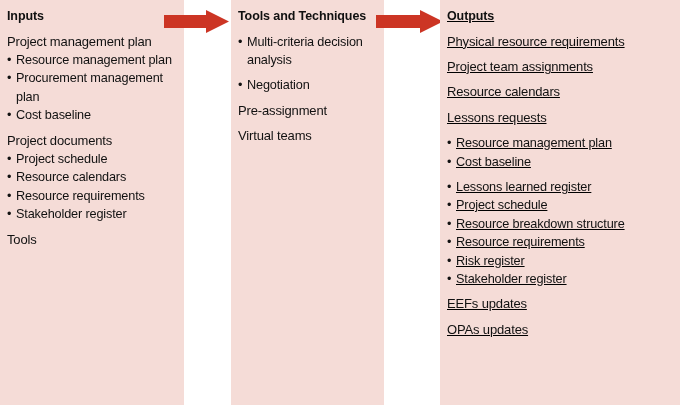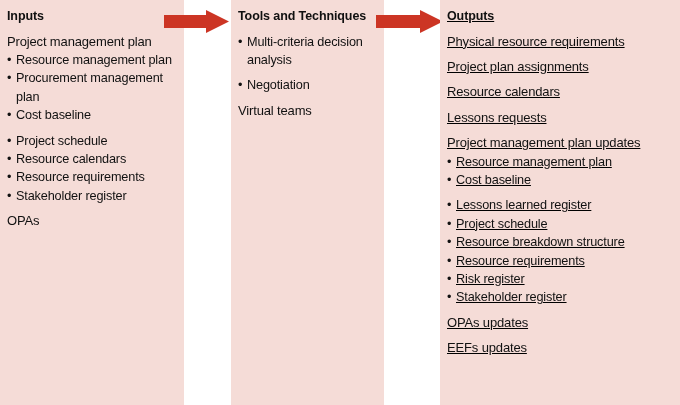--- a/index.html
+++ b/index.html
@@ -101,29 +101,30 @@
     <div>
         <div class="group">
           <p class="group-title">Project management plan</p>
           <ul class="bullets">
             <li><span class="bullet-dot">•</span>Resource management plan</li>
             <li><span class="bullet-dot">•</span>Procurement management plan</li>
             <li><span class="bullet-dot">•</span>Cost baseline</li>
           </ul>
         </div>
         <div class="group">
+          <p class="group-title">Project documents</p>
           <ul class="bullets">
             <li><span class="bullet-dot">•</span>Project schedule</li>
             <li><span class="bullet-dot">•</span>Resource calendars</li>
             <li><span class="bullet-dot">•</span>Resource requirements</li>
             <li><span class="bullet-dot">•</span>Stakeholder register</li>
           </ul>
         </div>
         <div class="group">
-          <p class="group-title">OPAs</p>
+          <p class="group-title">Tools</p>
         </div>
       </div>
   </section>
 
   <div class="arrow arrow-1">
     <svg viewBox="0 0 65 23" width="65" height="23" aria-hidden="true">
       <polygon points="0,5 42,5 42,0 65,11.5 42,23 42,18 0,18" fill="#cc3524"></polygon>
     </svg>
   </div>
 
@@ -134,65 +135,67 @@
           <ul class="bullets">
             <li><span class="bullet-dot">•</span>Multi-criteria decision analysis</li>
           </ul>
         </div>
         <div class="group">
           <ul class="bullets">
             <li><span class="bullet-dot">•</span>Negotiation</li>
           </ul>
         </div>
         <div class="group">
+          <p class="group-title">Pre-assignment</p>
+        </div>
+        <div class="group">
           <p class="group-title">Virtual teams</p>
         </div>
       </div>
   </section>
 
   <div class="arrow arrow-2">
     <svg viewBox="0 0 67 23" width="67" height="23" aria-hidden="true">
       <polygon points="0,5 44,5 44,0 67,11.5 44,23 44,18 0,18" fill="#cc3524"></polygon>
     </svg>
   </div>
 
   <section class="panel panel-outputs">
     <h2 class="panel-heading">Outputs</h2>
     <div>
         <div class="group">
           <p class="group-title">Physical resource requirements</p>
         </div>
         <div class="group">
-          <p class="group-title">Project plan assignments</p>
+          <p class="group-title">Project team assignments</p>
         </div>
         <div class="group">
           <p class="group-title">Resource calendars</p>
         </div>
         <div class="group">
           <p class="group-title">Lessons requests</p>
         </div>
         <div class="group">
-          <p class="group-title">Project management plan updates</p>
           <ul class="bullets">
             <li><span class="bullet-dot">•</span>Resource management plan</li>
             <li><span class="bullet-dot">•</span>Cost baseline</li>
           </ul>
         </div>
         <div class="group">
           <ul class="bullets">
             <li><span class="bullet-dot">•</span>Lessons learned register</li>
             <li><span class="bullet-dot">•</span>Project schedule</li>
             <li><span class="bullet-dot">•</span>Resource breakdown structure</li>
             <li><span class="bullet-dot">•</span>Resource requirements</li>
             <li><span class="bullet-dot">•</span>Risk register</li>
             <li><span class="bullet-dot">•</span>Stakeholder register</li>
           </ul>
         </div>
         <div class="group">
+          <p class="group-title">EEFs updates</p>
+        </div>
+        <div class="group">
           <p class="group-title">OPAs updates</p>
-        </div>
-        <div class="group">
-          <p class="group-title">EEFs updates</p>
         </div>
       </div>
   </section>
 
 </div>
 
 </body></html>

